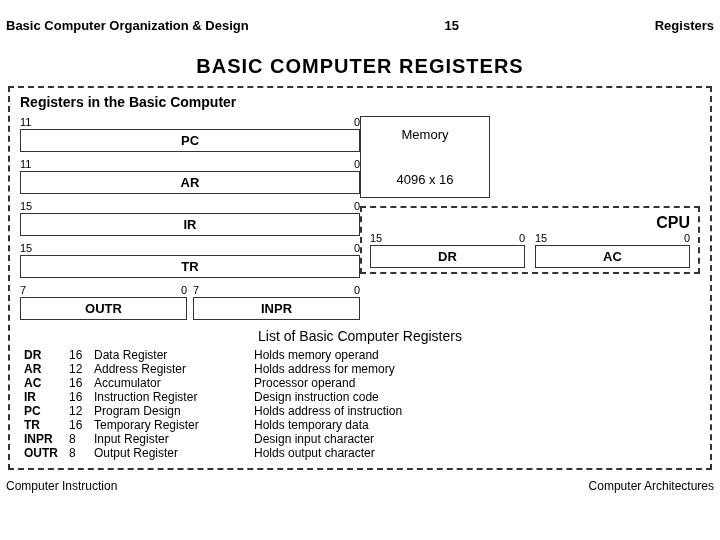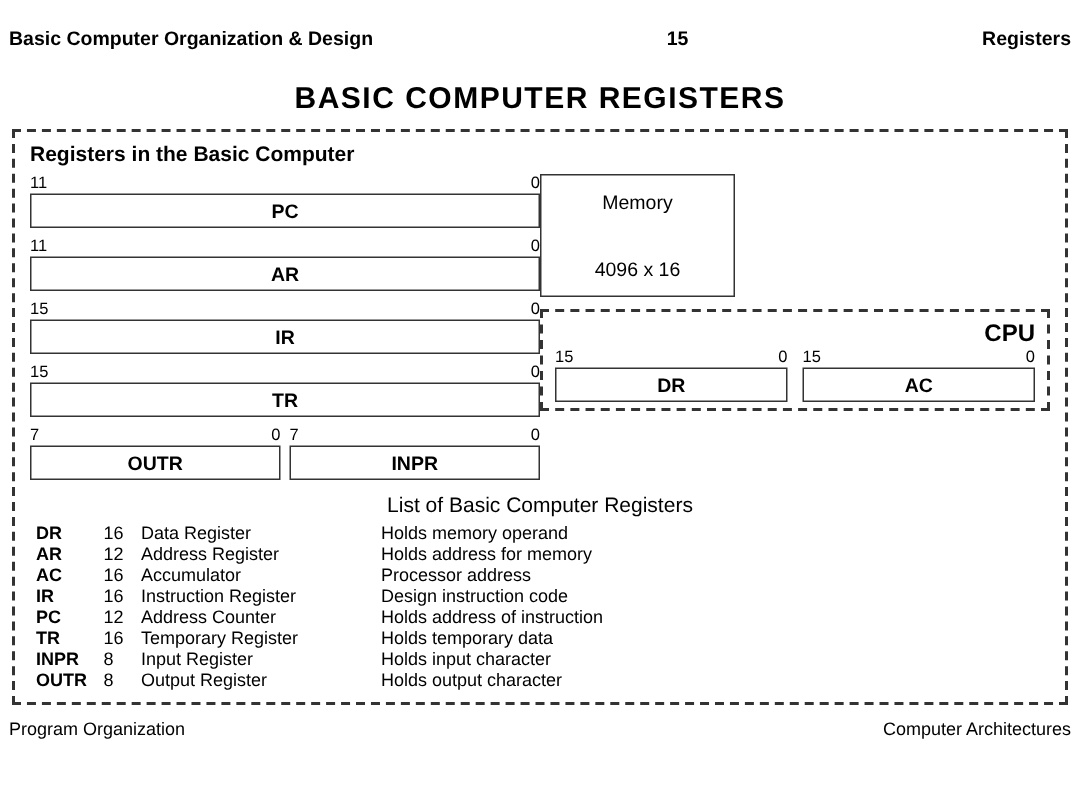--- a/index.html
+++ b/index.html
@@ -255,52 +255,52 @@
         <tr>
       <td>AR</td>
       <td>12</td>
       <td>Address Register</td>
       <td>Holds address for memory</td>
     </tr>
         <tr>
       <td>AC</td>
       <td>16</td>
       <td>Accumulator</td>
-      <td>Processor address</td>
+      <td>Processor operand</td>
     </tr>
         <tr>
       <td>IR</td>
       <td>16</td>
       <td>Instruction Register</td>
       <td>Design instruction code</td>
     </tr>
         <tr>
       <td>PC</td>
       <td>12</td>
-      <td>Address Counter</td>
+      <td>Program Design</td>
       <td>Holds address of instruction</td>
     </tr>
         <tr>
       <td>TR</td>
       <td>16</td>
       <td>Temporary Register</td>
       <td>Holds temporary data</td>
     </tr>
         <tr>
       <td>INPR</td>
       <td>8</td>
       <td>Input Register</td>
-      <td>Holds input character</td>
+      <td>Design input character</td>
     </tr>
         <tr>
       <td>OUTR</td>
       <td>8</td>
       <td>Output Register</td>
       <td>Holds output character</td>
     </tr>
       </tbody>
   </table>
 </div>
 
 <div class="bottom-bar">
-  <span>Program Organization</span>
+  <span>Computer Instruction</span>
   <span>Computer Architectures</span>
 </div>
 
 </body></html>

